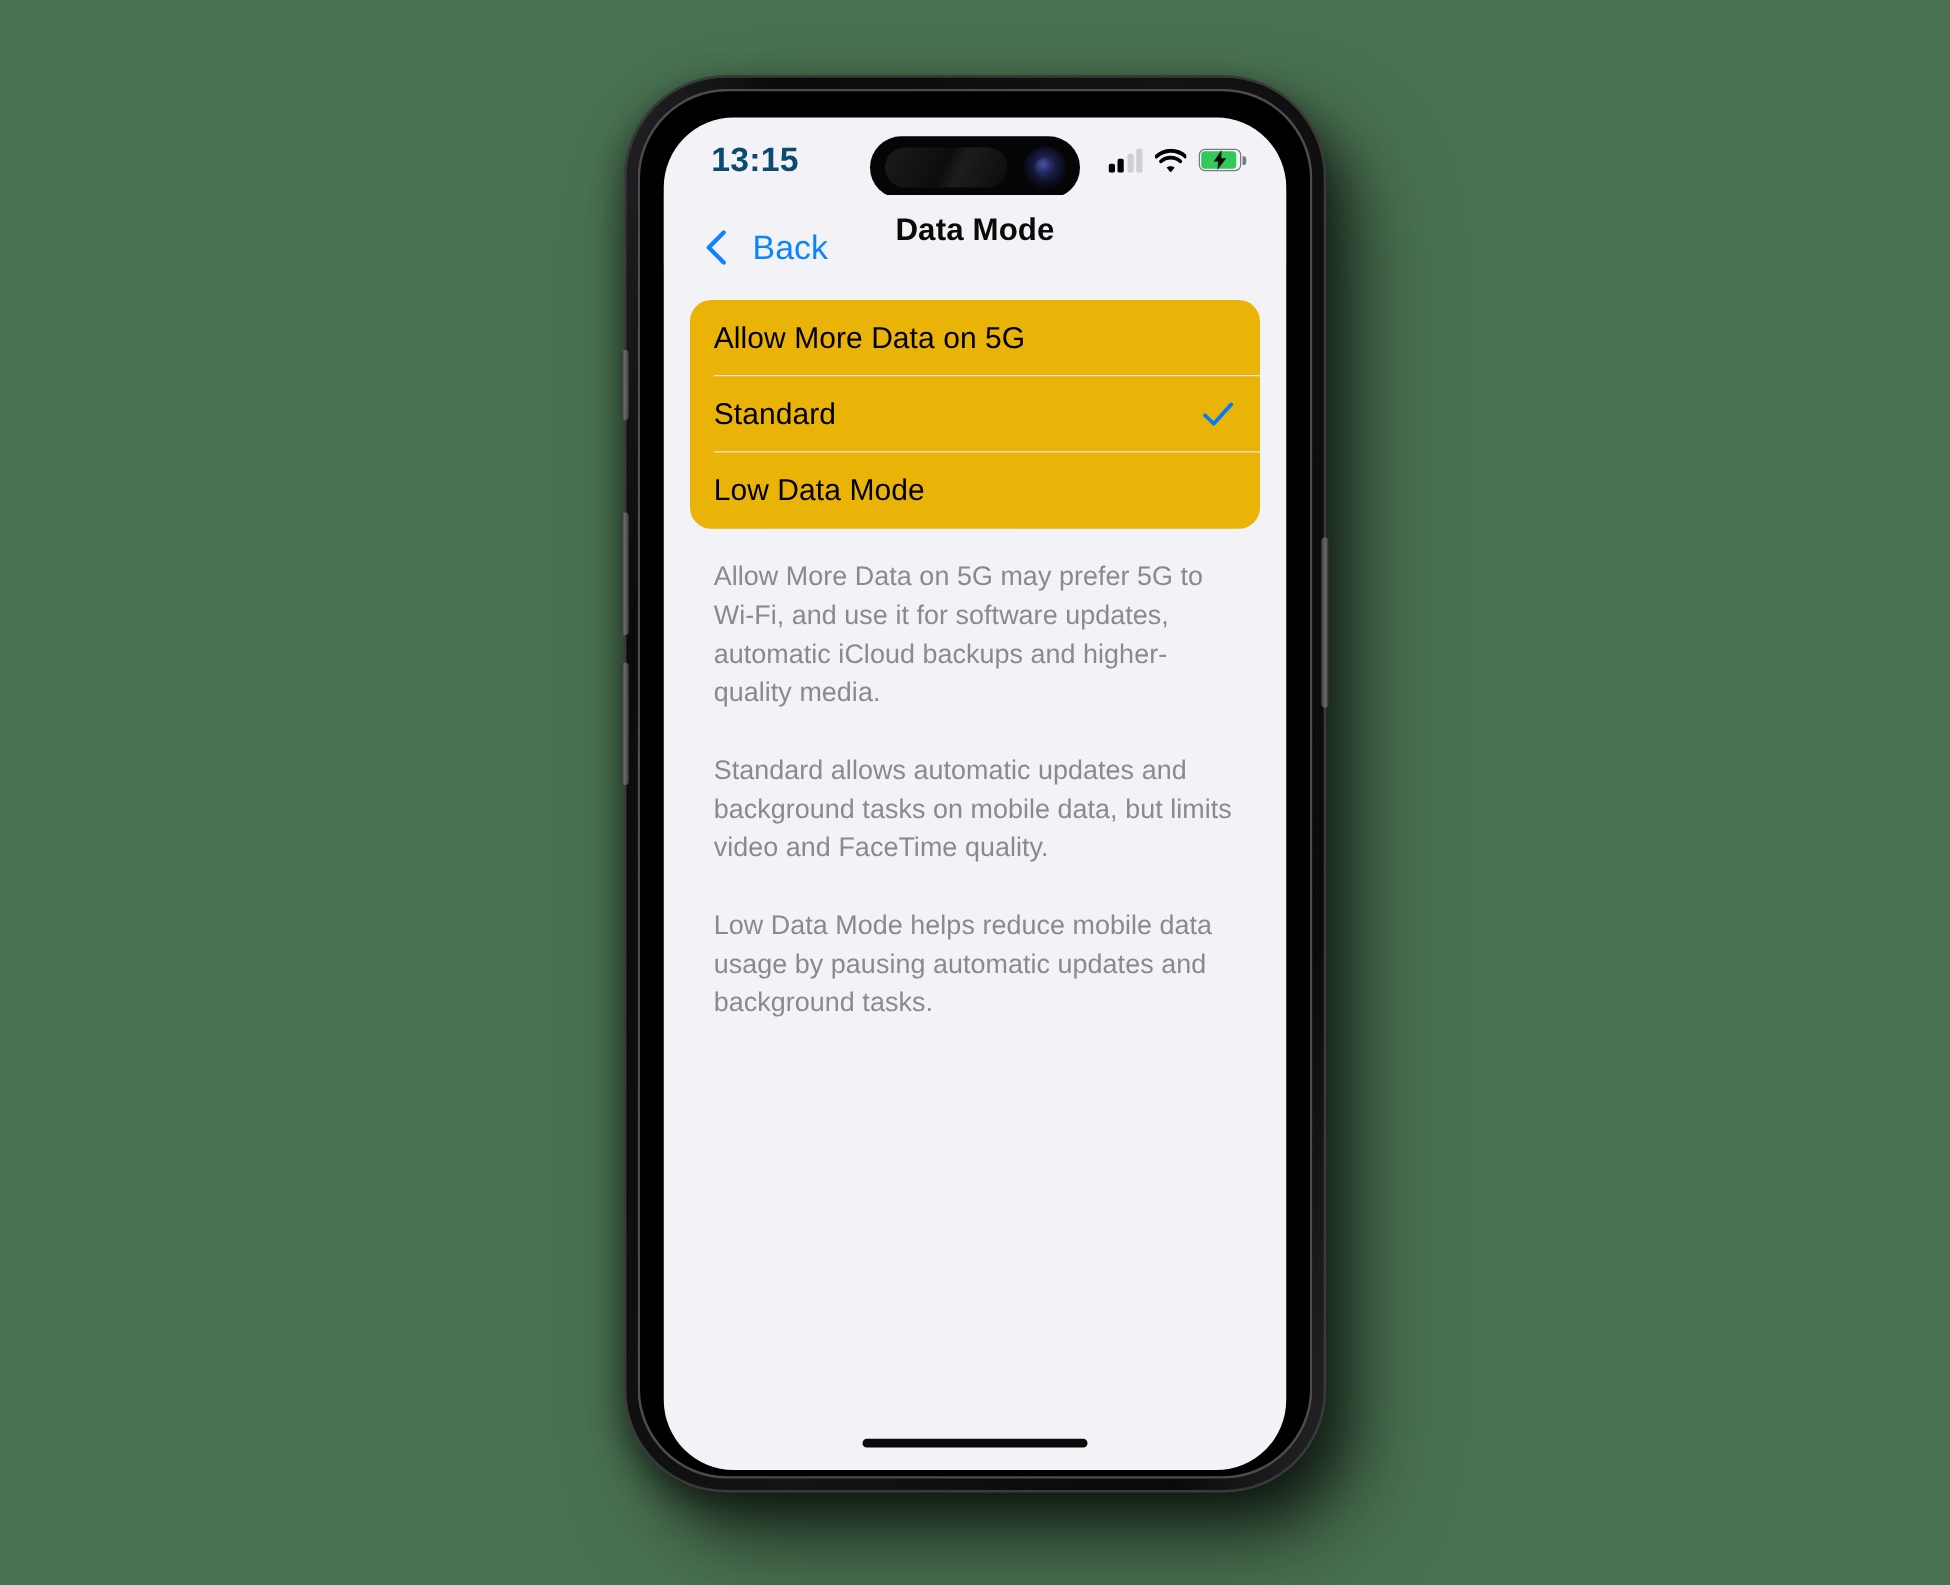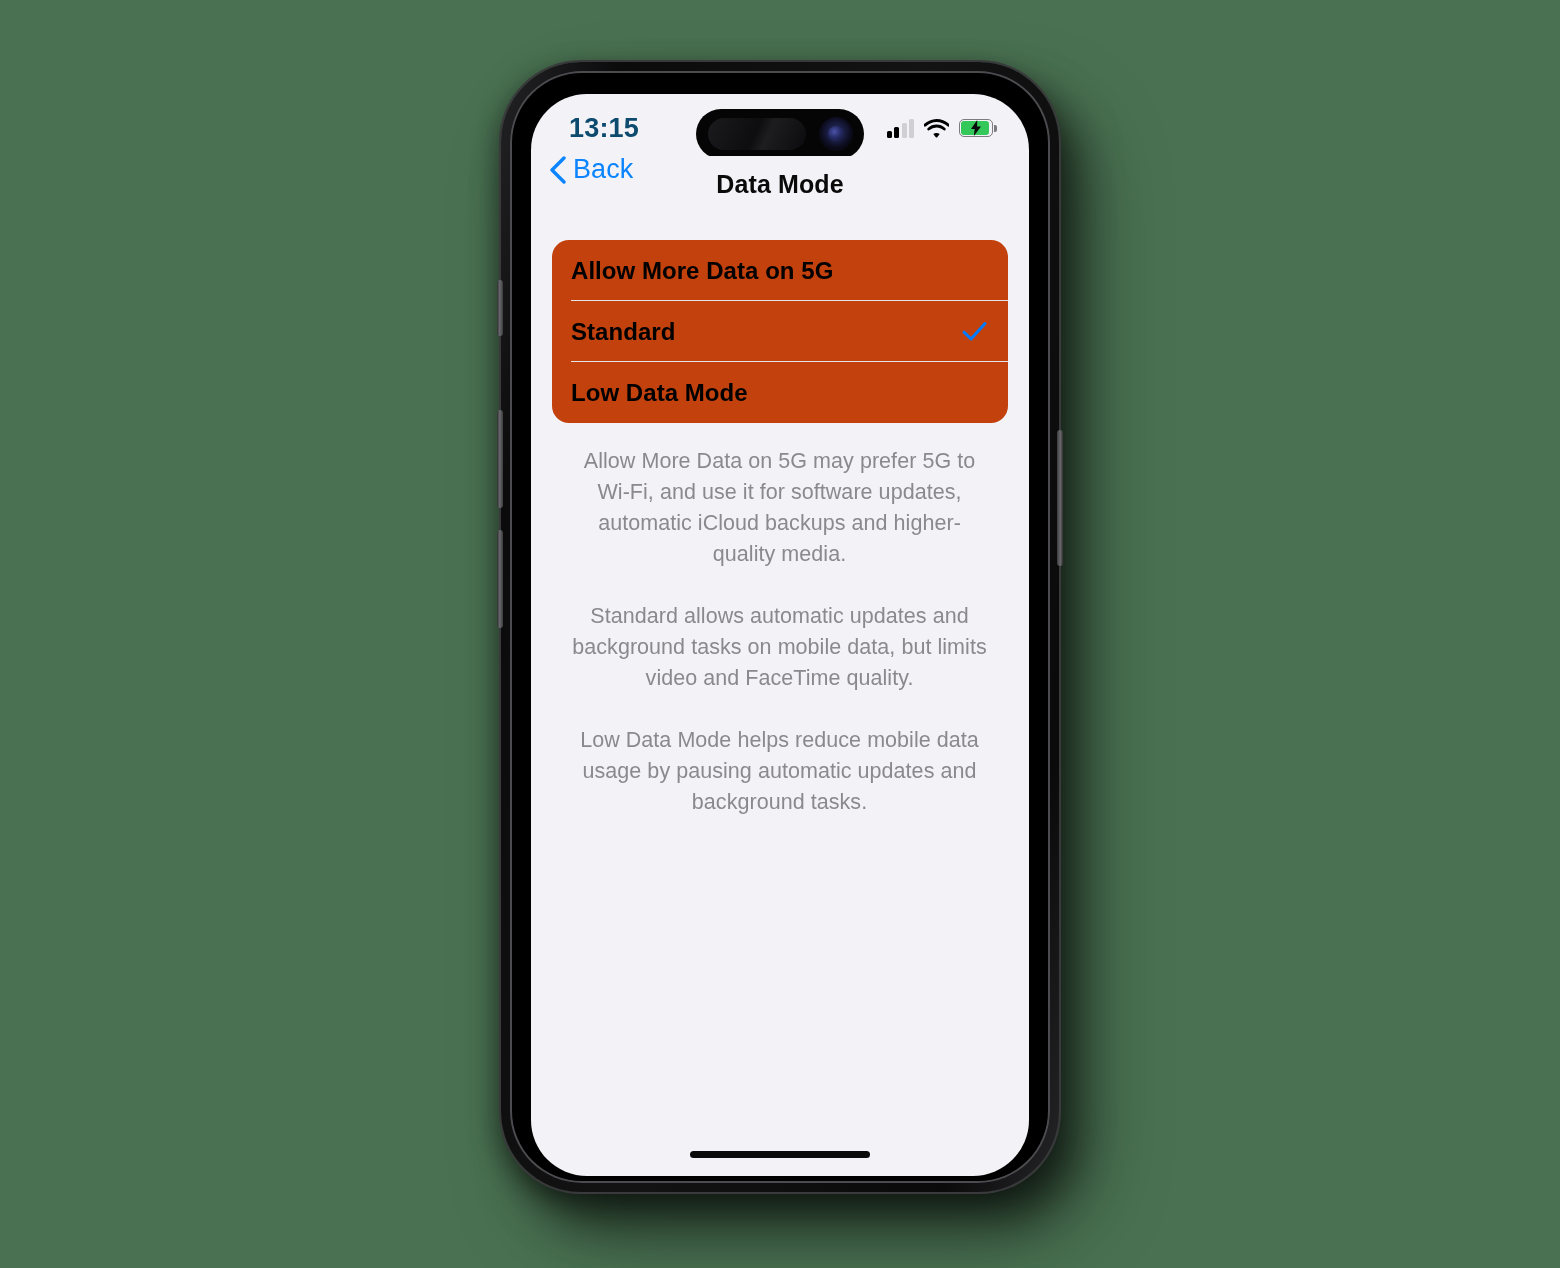--- a/index.html
+++ b/index.html
@@ -170,25 +170,25 @@
   
   #nav-bar {
     position: absolute;
     left: 0; top: 62px;
     width: 100%;
     height: 56px;
     background: #f2f2f7;
   }
   #back-button {
     position: absolute;
-    left: 18px; top: 0;
+    left: 33px; top: 0;
     height: 56px;
     display: flex;
-    align-items: flex-start;
-    gap: 7px;
+    align-items: flex-end;
+    gap: 21px;
     cursor: pointer;
   }
   #back-chevron-icon { width: 17px; height: 28px; }
   #back-label {
     font-size: 27px;
     color: #0a84ff;
     line-height: 1;
     letter-spacing: 0.1px;
   }
   #nav-title {
@@ -209,24 +209,23 @@
   
   #content {
     position: absolute;
     left: 0; top: 118px;
     width: 100%;
     bottom: 0;
     padding: 28px 21px 0 21px;
   }
 
   #options-card {
-    background: #c2410c;
+    background: #eab308;
     border-radius: 17px;
     overflow: hidden;
-    font-weight: bold;
   }
   .option-row {
     position: relative;
     height: 61px;
     display: flex;
     align-items: center;
     padding: 0 20px 0 19px;
     cursor: pointer;
   }
   .option-label {
@@ -247,21 +246,20 @@
     position: absolute;
     left: 19px;
     right: 0;
     bottom: 0;
     height: 1px;
     background: #e4e4e6;
   }
 
   #footer-notes {
     padding: 23px 20px 0 19px;
-    text-align: center;
   }
   .footer-paragraph {
     font-size: 21.5px;
     line-height: 31px;
     color: #8a8a8e;
     letter-spacing: 0.05px;
   }
   .footer-paragraph + .footer-paragraph { margin-top: 31px; }
 
   

